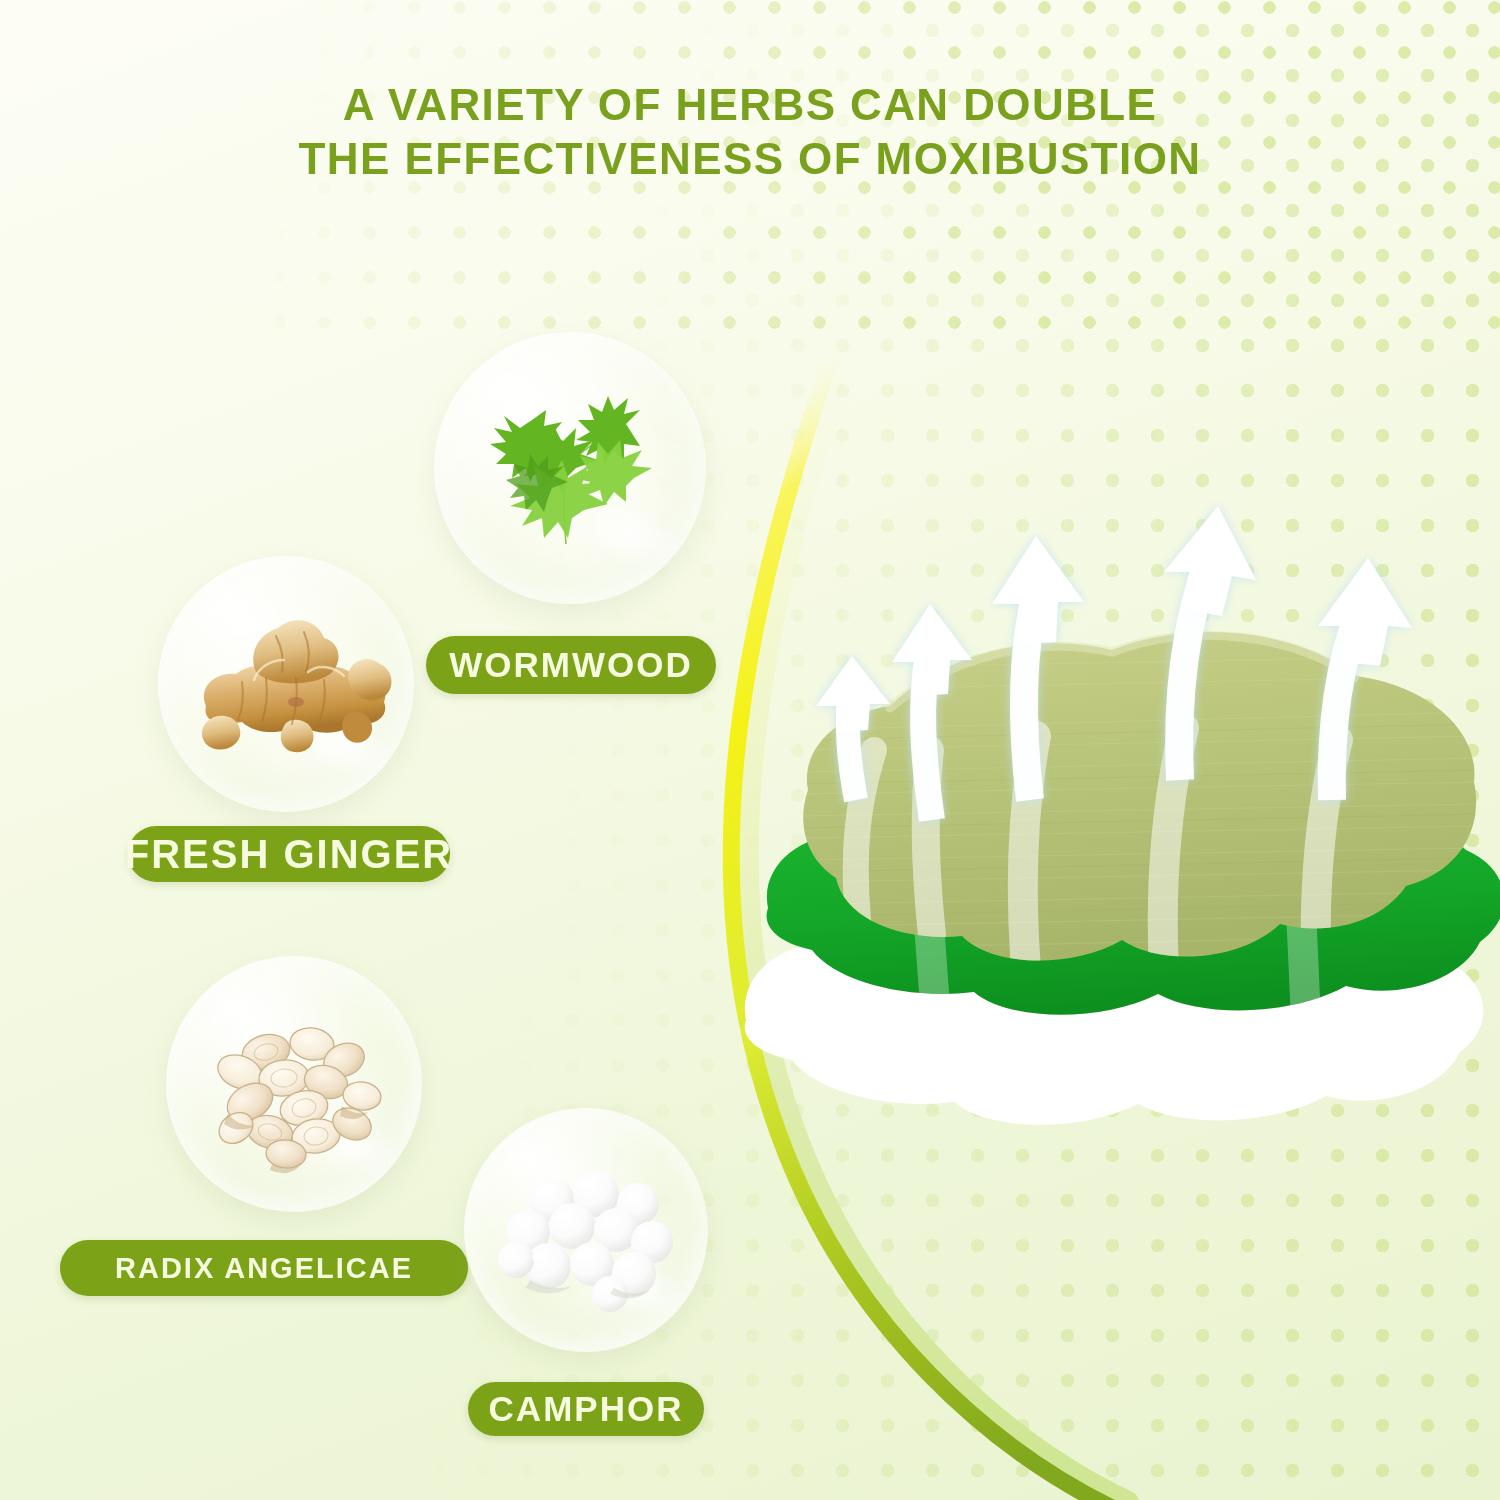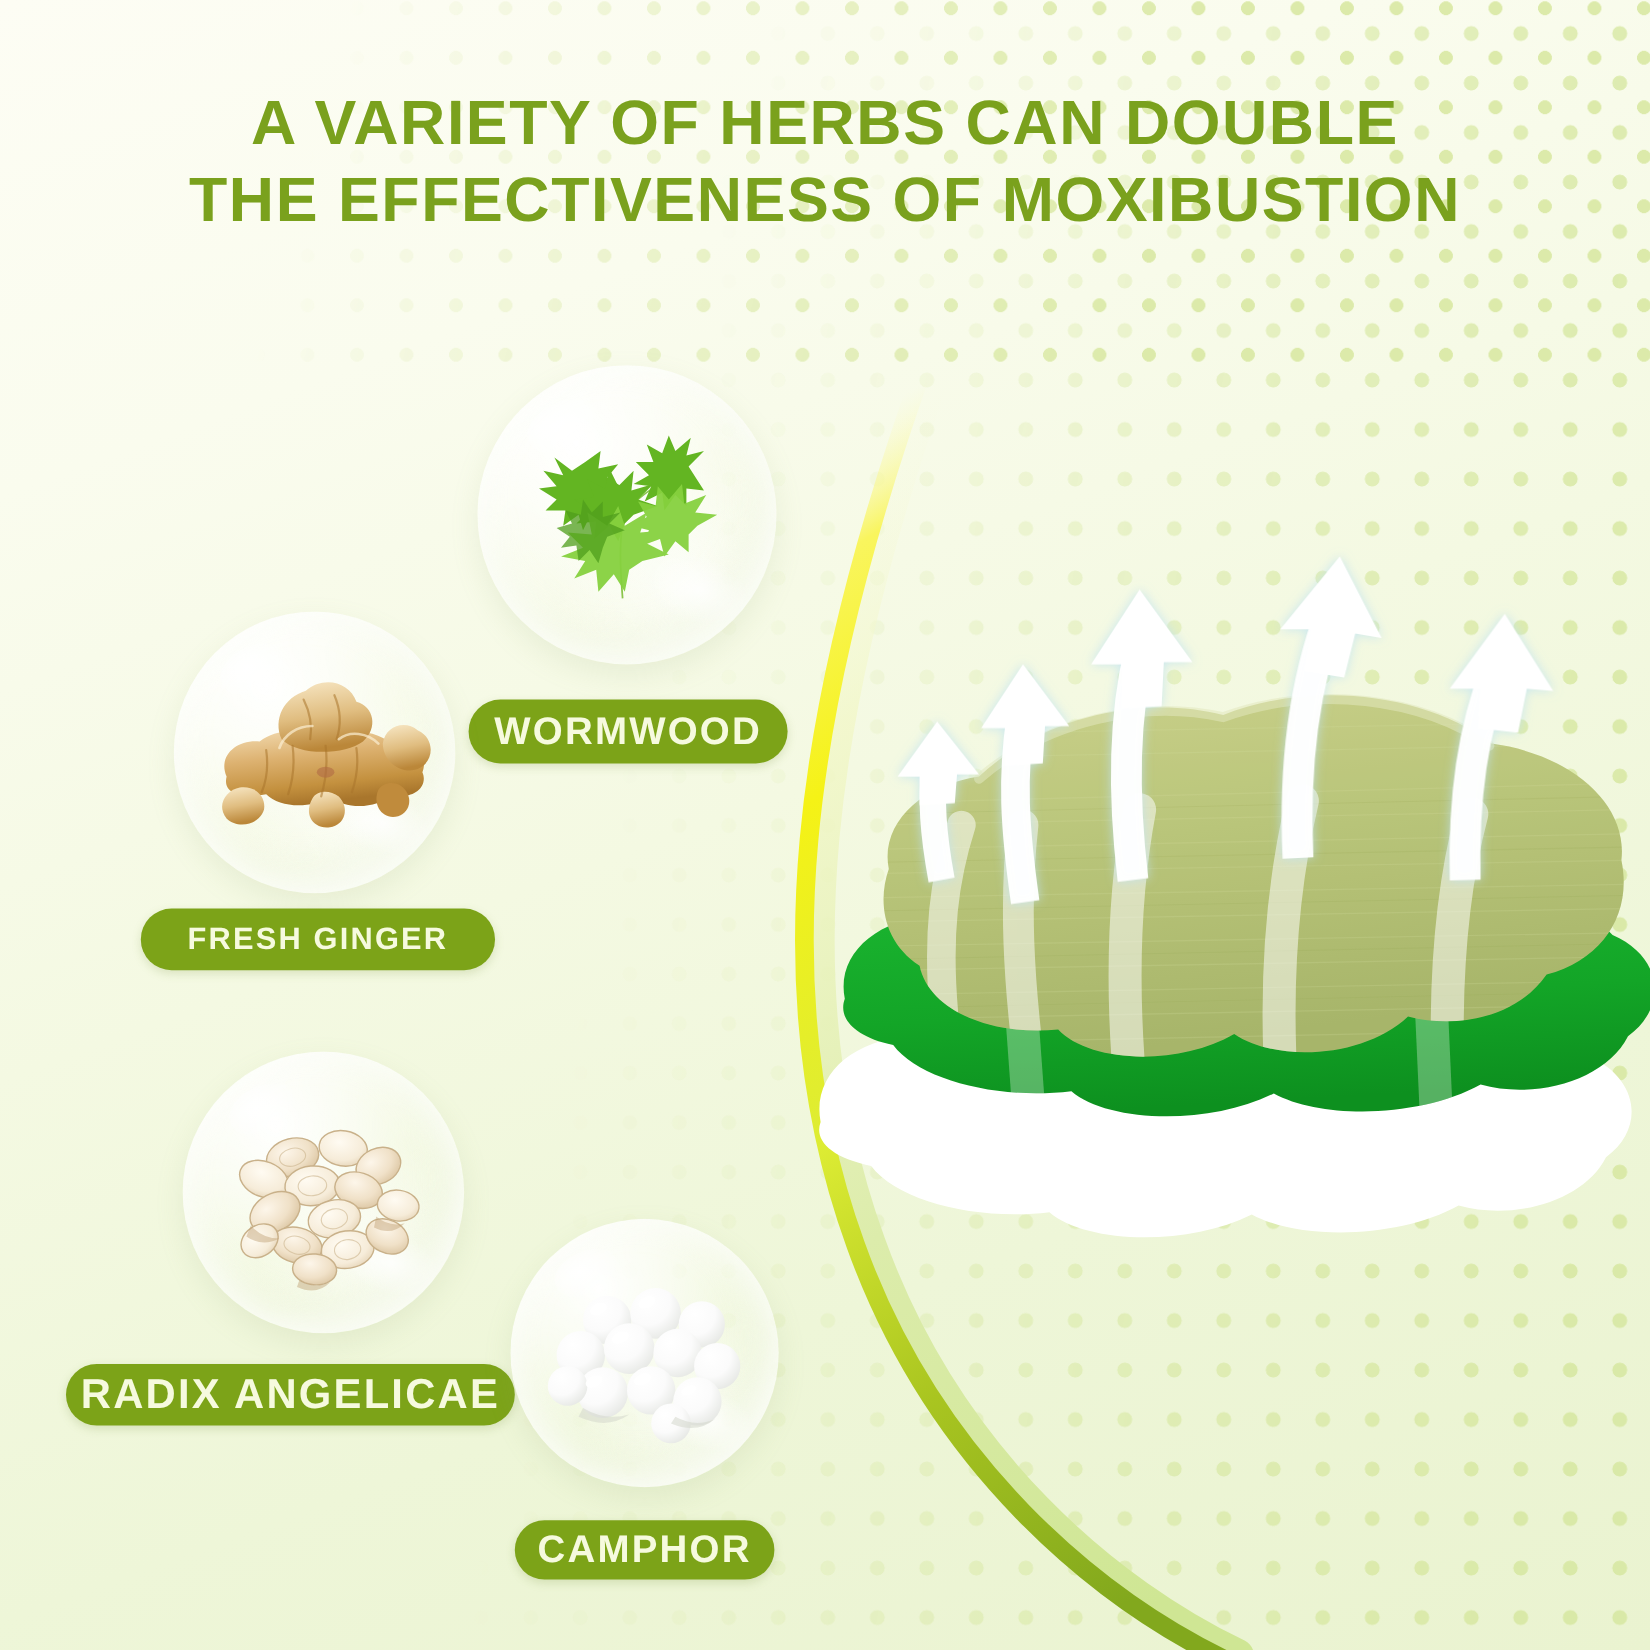--- a/index.html
+++ b/index.html
@@ -32,21 +32,21 @@
     -webkit-mask-image:linear-gradient(105deg, rgba(0,0,0,0) 20%, rgba(0,0,0,.55) 42%, rgba(0,0,0,1) 70%);
             mask-image:linear-gradient(105deg, rgba(0,0,0,0) 20%, rgba(0,0,0,.55) 42%, rgba(0,0,0,1) 70%);
     pointer-events:none;
   }
 
   
   .headline{
     position:absolute;left:0;top:78px;width:1500px;
     text-align:center;
     color:#7aa11d;
-    font-size:57px;
+    font-size:44px;
     font-weight:bold;
     letter-spacing:1.4px;
     line-height:1.22;
     white-space:pre-line;
   }
 
   
   .divider{position:absolute;left:0;top:0;width:1500px;height:1500px;pointer-events:none;}
 
   
@@ -199,21 +199,21 @@
         <path d="M118 80 C 124 92, 126 104, 124 116"></path>
         <path d="M146 76 C 152 90, 152 104, 148 116"></path>
       </g>
       <g stroke="#fbeed2" stroke-width="2.4" fill="none" opacity=".7" stroke-linecap="round">
         <path d="M96 124 C 100 112, 112 104, 126 104"></path>
         <path d="M150 116 C 160 108, 176 110, 186 120"></path>
       </g>
       <ellipse cx="138" cy="146" rx="8" ry="5" fill="#b06a44" opacity=".6"></ellipse>
     </svg>
   </div>
-  <div class="pill" style="left:128px;top:826px;width:322px;height:56px;font-size:28px;">FRESH GINGER</div>
+  <div class="pill" style="left:128px;top:826px;width:322px;height:56px;font-size:40px;">FRESH GINGER</div>
 
   <div class="bubble" style="left:166px;top:956px;width:256px;height:256px;">
     <svg viewBox="0 0 256 256">
       <defs>
         <radialGradient id="sliceG" cx="0.38" cy="0.32" r="0.8">
           <stop offset="0%" stop-color="#fdf6ea"></stop>
           <stop offset="58%" stop-color="#f0e1c8"></stop>
           <stop offset="100%" stop-color="#d8c19c"></stop>
         </radialGradient>
         <radialGradient id="sliceG2" cx="0.4" cy="0.34" r="0.85">
@@ -250,21 +250,21 @@
         <ellipse cx="150" cy="180" rx="12" ry="9" transform="rotate(-8 150 180)"></ellipse>
       </g>
 
       <g fill="#bfa074" opacity=".45">
         <path d="M62 158 q10 12 26 12 q-16 8 -30 -2 z"></path>
         <path d="M176 150 q12 10 26 6 q-12 12 -28 4 z"></path>
         <path d="M106 208 q14 8 28 2 q-12 12 -30 4 z"></path>
       </g>
     </svg>
   </div>
-  <div class="pill" style="left:60px;top:1240px;width:408px;height:56px;font-size:38px;">RADIX ANGELICAE</div>
+  <div class="pill" style="left:60px;top:1240px;width:408px;height:56px;font-size:29px;">RADIX ANGELICAE</div>
 
   <div class="bubble" style="left:464px;top:1108px;width:244px;height:244px;">
     <svg viewBox="0 0 244 244">
       <defs>
         <radialGradient id="ballG" cx="0.34" cy="0.28" r="0.82">
           <stop offset="0%" stop-color="#ffffff"></stop>
           <stop offset="55%" stop-color="#fbfbfb"></stop>
           <stop offset="100%" stop-color="#e4e6e2"></stop>
         </radialGradient>
       </defs>

